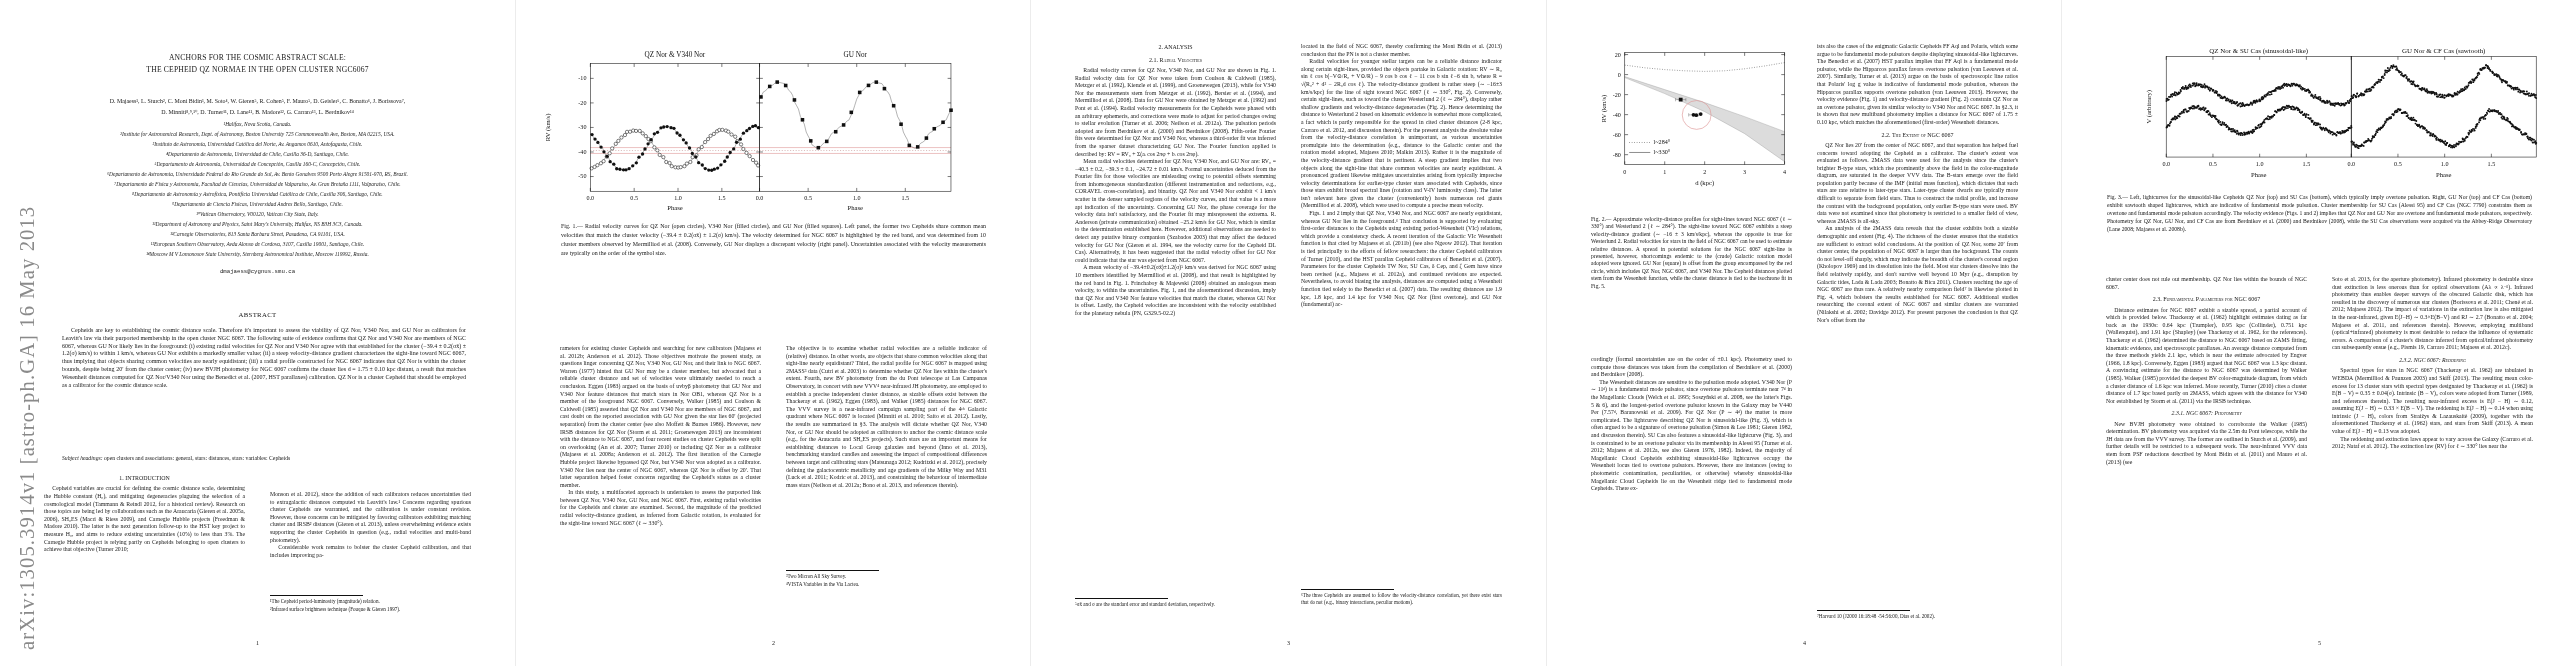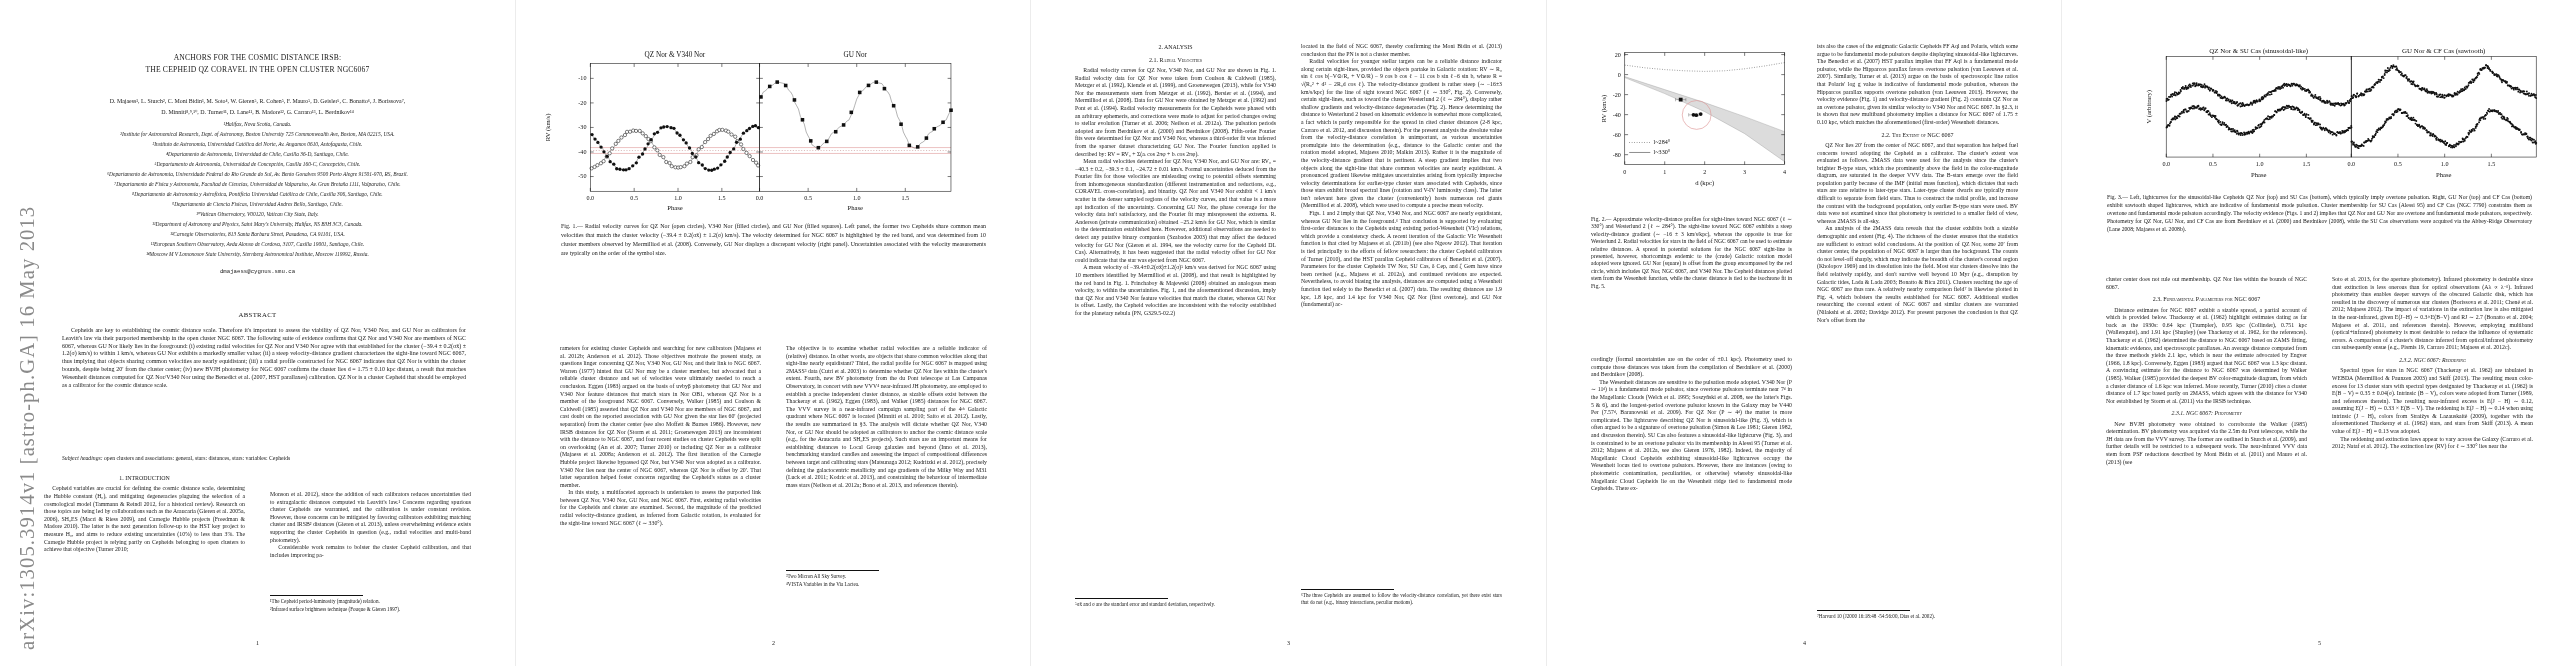--- a/index.html
+++ b/index.html
@@ -35,22 +35,22 @@
   .caption.narrow{font-size:5.6px;line-height:7.4px;}
   .pagenum{position:absolute;left:0;top:640px;width:515px;text-align:center;font-size:6px;}
   .figwrap{position:absolute;}
   svg text{font-family:"Liberation Serif","DejaVu Serif",serif;fill:#111;}
 </style>
 </head>
 <body>
 
 <div class="page" style="left:0px">
   <div class="wm">arXiv:1305.3914v1  [astro-ph.GA]  16 May 2013</div>
-  <div class="ptitle" style="top:53px">ANCHORS FOR THE COSMIC DISTANCE IRSB:</div>
-  <div class="ptitle" style="top:65px">THE CEPHEID QZ CORAVEL IN THE OPEN CLUSTER NGC6067</div>
+  <div class="ptitle" style="top:53px">ANCHORS FOR THE COSMIC ABSTRACT SCALE:</div>
+  <div class="ptitle" style="top:65px">THE CEPHEID QZ NORMAE IN THE OPEN CLUSTER NGC6067</div>
   <div class="authors" style="top:98px">D. Majaess¹, L. Sturch², C. Moni Bidin³, M. Soto⁴, W. Gieren⁵, R. Cohen⁵, F. Mauro⁵, D. Geisler⁵, C. Bonatto⁶, J. Borissova⁷,</div>
   <div class="authors" style="top:109px">D. Minniti⁸,⁹,¹⁰, D. Turner¹¹, D. Lane¹¹, B. Madore¹², G. Carraro¹³, L. Berdnikov¹⁴</div>
   <div class="affil" style="top:121px">¹Halifax, Nova Scotia, Canada.</div>
   <div class="affil" style="top:131px">²Institute for Astronomical Research, Dept. of Astronomy, Boston University 725 Commonwealth Ave, Boston, MA 02215, USA.</div>
   <div class="affil" style="top:141px">³Instituto de Astronomía, Universidad Católica del Norte, Av. Angamos 0610, Antofagasta, Chile.</div>
   <div class="affil" style="top:151px">⁴Departamento de Astronomía, Universidad de Chile, Casilla 36-D, Santiago, Chile.</div>
   <div class="affil" style="top:161px">⁵Departamento de Astronomía, Universidad de Concepción, Casilla 160-C, Concepción, Chile.</div>
   <div class="affil" style="top:171px">⁶Departamento de Astronomia, Universidade Federal do Rio Grande do Sul, Av. Bento Gonalves 9500 Porto Alegre 91501-970, RS, Brazil.</div>
   <div class="affil" style="top:181px">⁷Departamento de Física y Astronomía, Facultad de Ciencias, Universidad de Valparaíso, Av. Gran Bretaña 1111, Valparaíso, Chile.</div>
   <div class="affil" style="top:191px">⁸Departamento de Astronomía y Astrofísica, Pontificia Universidad Católica de Chile, Casilla 306, Santiago, Chile.</div>

